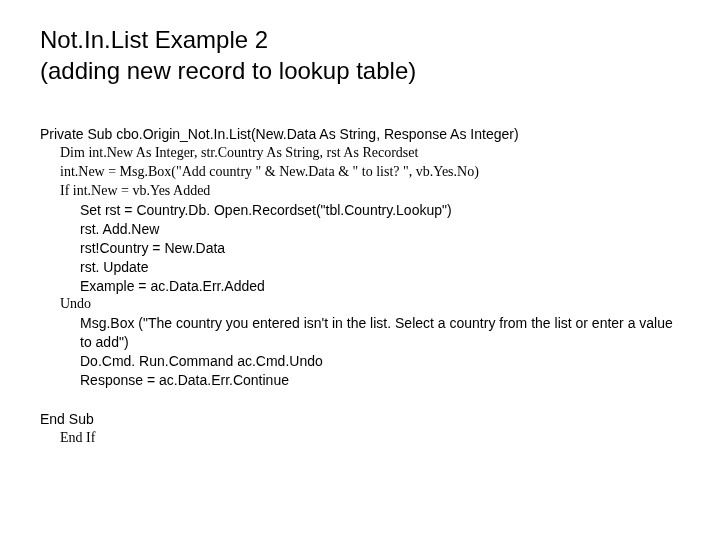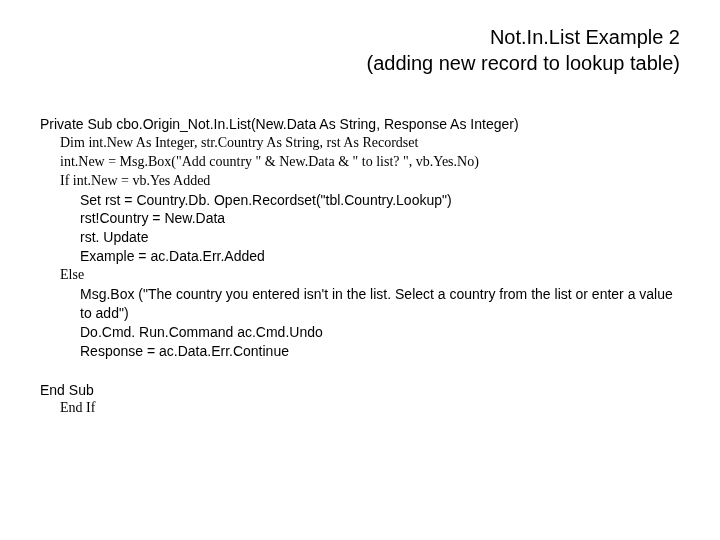--- a/index.html
+++ b/index.html
@@ -5,22 +5,22 @@
   * { margin: 0; padding: 0; box-sizing: border-box; }
   body {
     width: 720px;
     height: 540px;
     background: #ffffff;
     font-family: Arial, Helvetica, sans-serif;
     color: #000000;
     padding: 20px 40px;
   }
   .title {
-    text-align: right;
-    font-size: 20px;
+    text-align: left;
+    font-size: 24px;
     font-weight: normal;
     line-height: 1.3;
     margin-bottom: 28px;
     margin-top: 4px;
   }
   .code-block {
     font-size: 14px;
     line-height: 1.35;
   }
   .line { white-space: normal; }
@@ -36,22 +36,23 @@
   <div>Not.In.List Example 2</div>
   <div>(adding new record to lookup table)</div>
 </div>
 
 <div class="code-block">
   <div class="line ind0">Private Sub cbo.Origin_Not.In.List(New.Data As String, Response As Integer)</div>
   <div class="line ind1">Dim int.New As Integer, str.Country As String, rst As Recordset</div>
   <div class="line ind1">int.New = Msg.Box("Add country " &amp; New.Data &amp; " to list? ", vb.Yes.No)</div>
   <div class="line ind1">If int.New = vb.Yes Added</div>
   <div class="line ind2">Set rst = Country.Db. Open.Recordset("tbl.Country.Lookup")</div>
+  <div class="line ind2">rst. Add.New</div>
   <div class="line ind2">rst!Country = New.Data</div>
   <div class="line ind2">rst. Update</div>
   <div class="line ind2">Example = ac.Data.Err.Added</div>
-  <div class="line ind1">Else</div>
+  <div class="line ind1">Undo</div>
   <div class="line ind2">Msg.Box ("The country you entered isn't in the list. Select a country from the list or enter a value to add")</div>
   <div class="line ind2">Do.Cmd. Run.Command ac.Cmd.Undo</div>
   <div class="line ind2">Response = ac.Data.Err.Continue</div>
   <div class="line ind0 endsub">End Sub</div>
   <div class="line ind1">End If</div>
 </div>
 
 </body></html>

